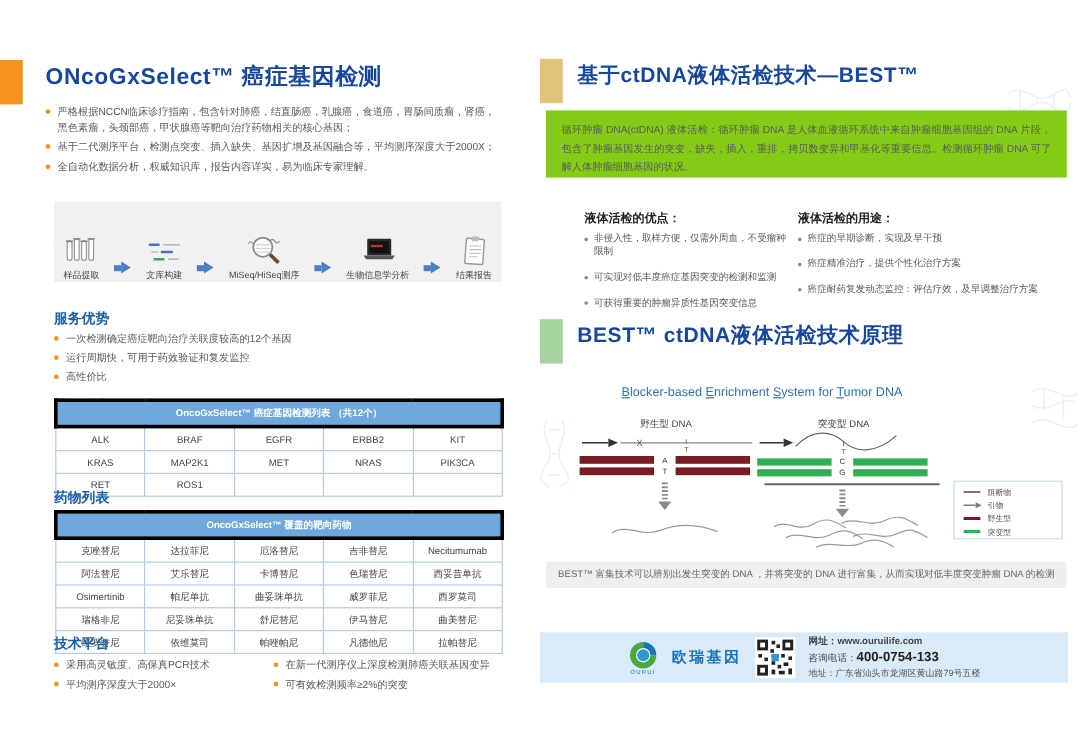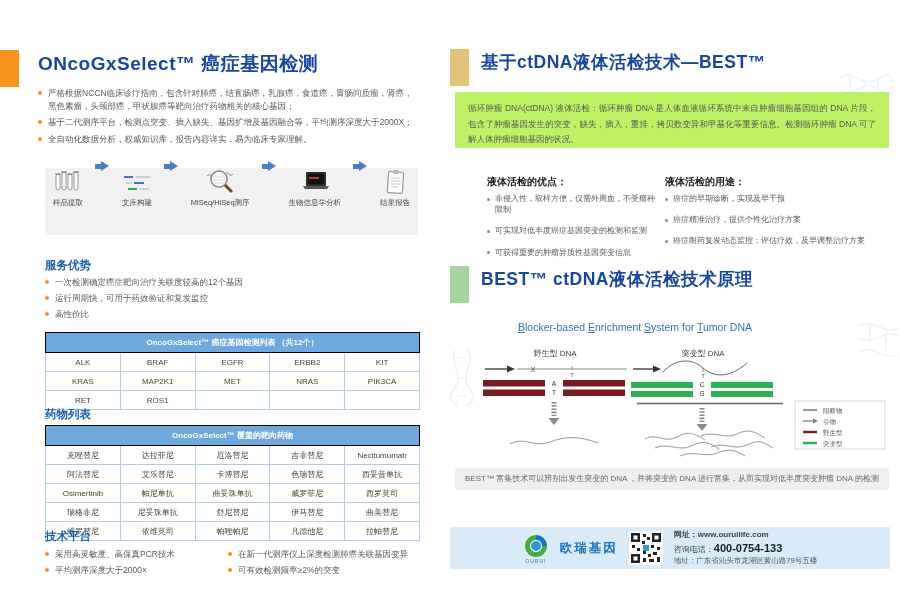--- a/index.html
+++ b/index.html
@@ -21,34 +21,34 @@
   
   ul.blist{list-style:none;margin:0;padding:0;position:absolute;}
   ul.blist li{display:flex;gap:6px;font-size:8.5px;color:#595959;line-height:1.55;margin-bottom:3px;}
   .dot{width:4px;height:4px;border-radius:50%;background:#F6921E;margin-top:4px;flex:none;}
   .sdot{width:3px;height:3px;border-radius:50%;background:#8a8a8a;margin-top:4.5px;flex:none;}
   ul.slist{list-style:none;margin:0;padding:0;position:absolute;}
   ul.slist li{display:flex;gap:5px;font-size:8px;color:#595959;line-height:1.4;margin-bottom:10px;}
 
   
   .flowbox{position:absolute;left:45px;top:168px;width:373px;height:67px;background:#F1F1F1;
-           display:flex;align-items:flex-start;justify-content:space-between;padding:0 8px;box-sizing:border-box;}
+           display:flex;align-items:flex-end;justify-content:space-between;padding:0 8px;box-sizing:border-box;}
   .fstep{display:flex;flex-direction:column;align-items:center;}
   .fstep .lbl{font-size:7.5px;color:#444;margin-top:2px;white-space:nowrap;}
   .parrow{display:flex;align-items:center;transform:translateY(-7px);}
   .parrow .bar{width:6px;height:5px;background:#4B7FC4;}
   .parrow .head{width:0;height:0;border-top:5.5px solid transparent;border-bottom:5.5px solid transparent;border-left:8px solid #4B7FC4;}
 
   
   table.dtable{position:absolute;left:45px;border-collapse:collapse;width:375px;table-layout:fixed;}
-  table.dtable th{background:#6FA8DC;color:#fff;font-size:8px;font-weight:bold;height:17px;border:1px solid #000000;}
+  table.dtable th{background:#6FA8DC;color:#fff;font-size:8px;font-weight:bold;height:17px;border:3px solid #000000;}
   table.dtable td{border:1px solid #AECBEA;font-size:8px;color:#444;text-align:center;height:16px;background:#fff;}
 
   
-  .introbox{position:absolute;left:455px;top:92px;width:434px;height:56px;background:#bef264;
+  .introbox{position:absolute;left:455px;top:92px;width:434px;height:56px;background:#84cc16;
             padding:9px 13px;box-sizing:border-box;font-size:8.5px;color:#595959;line-height:1.85;text-align:justify;}
   .subtitle{position:absolute;left:455px;top:321px;width:360px;text-align:center;font-size:10.5px;color:#2E74B5;}
   .subtitle .u{text-decoration:underline;}
   .caption{position:absolute;left:455px;top:468px;width:434px;height:22px;background:#EFEFEF;border-radius:3px;
            font-size:8px;color:#666;text-align:center;line-height:22px;}
 
   
   .footer{position:absolute;left:450px;top:527px;width:440px;height:42px;background:#D9EAF8;
           display:flex;align-items:center;justify-content:center;gap:11px;}
   .logo-col{display:flex;flex-direction:column;align-items:center;}

